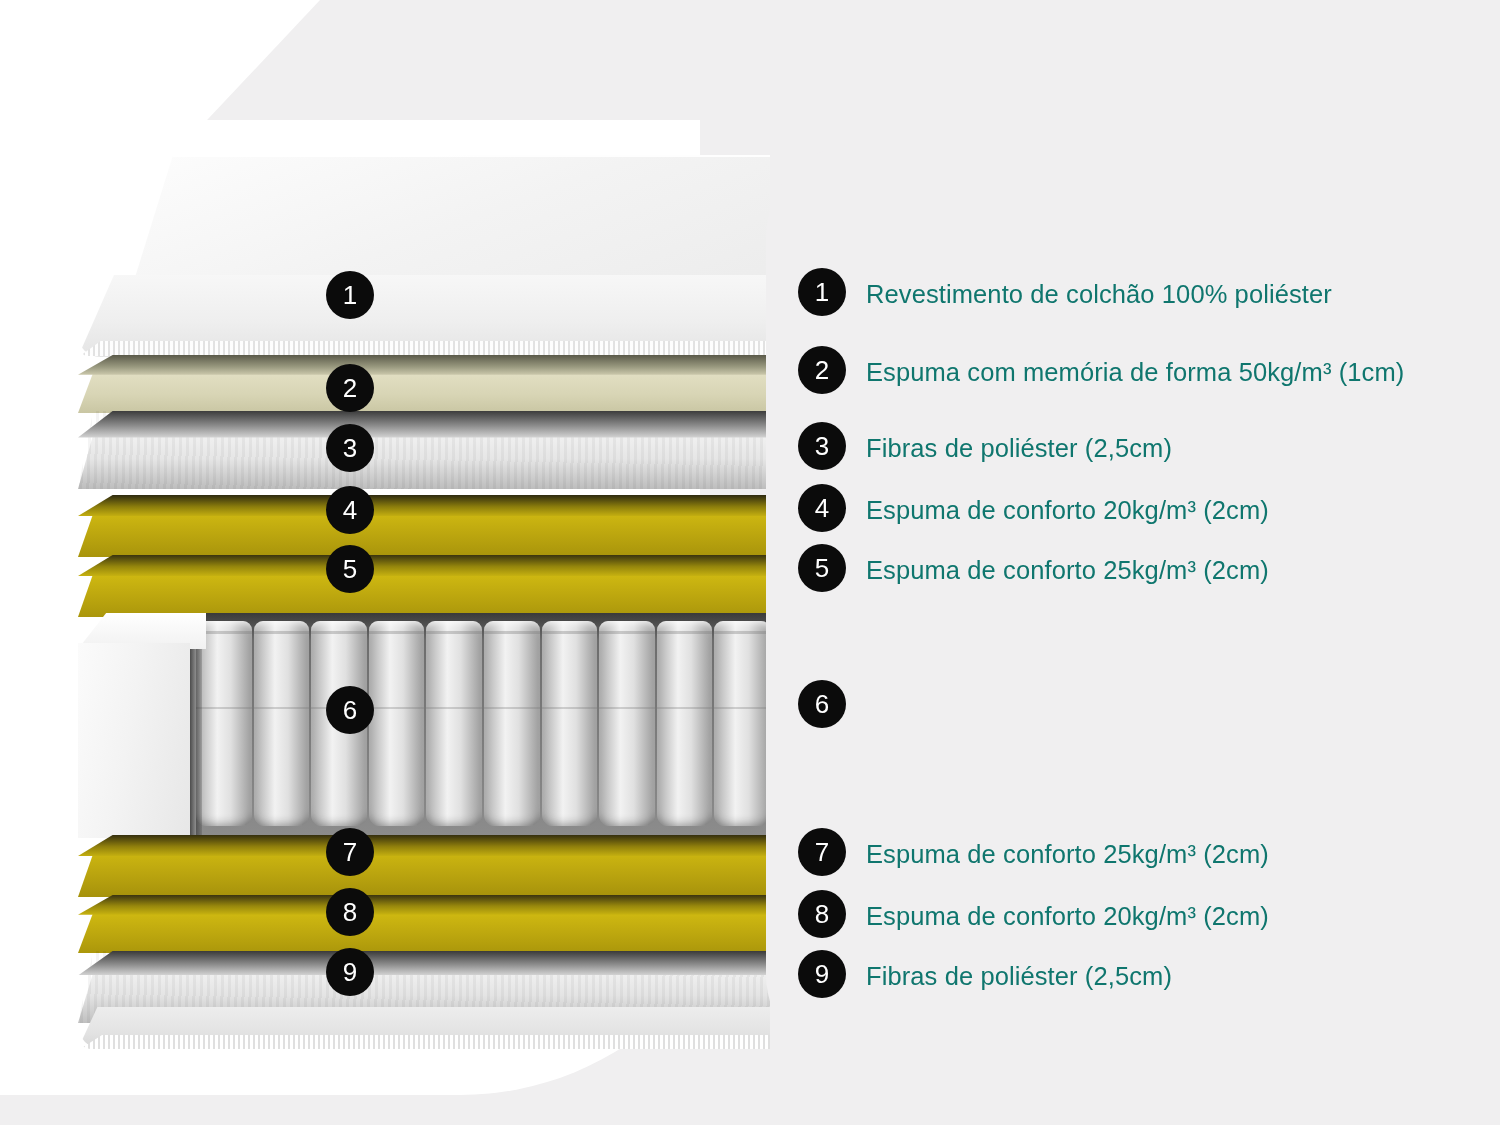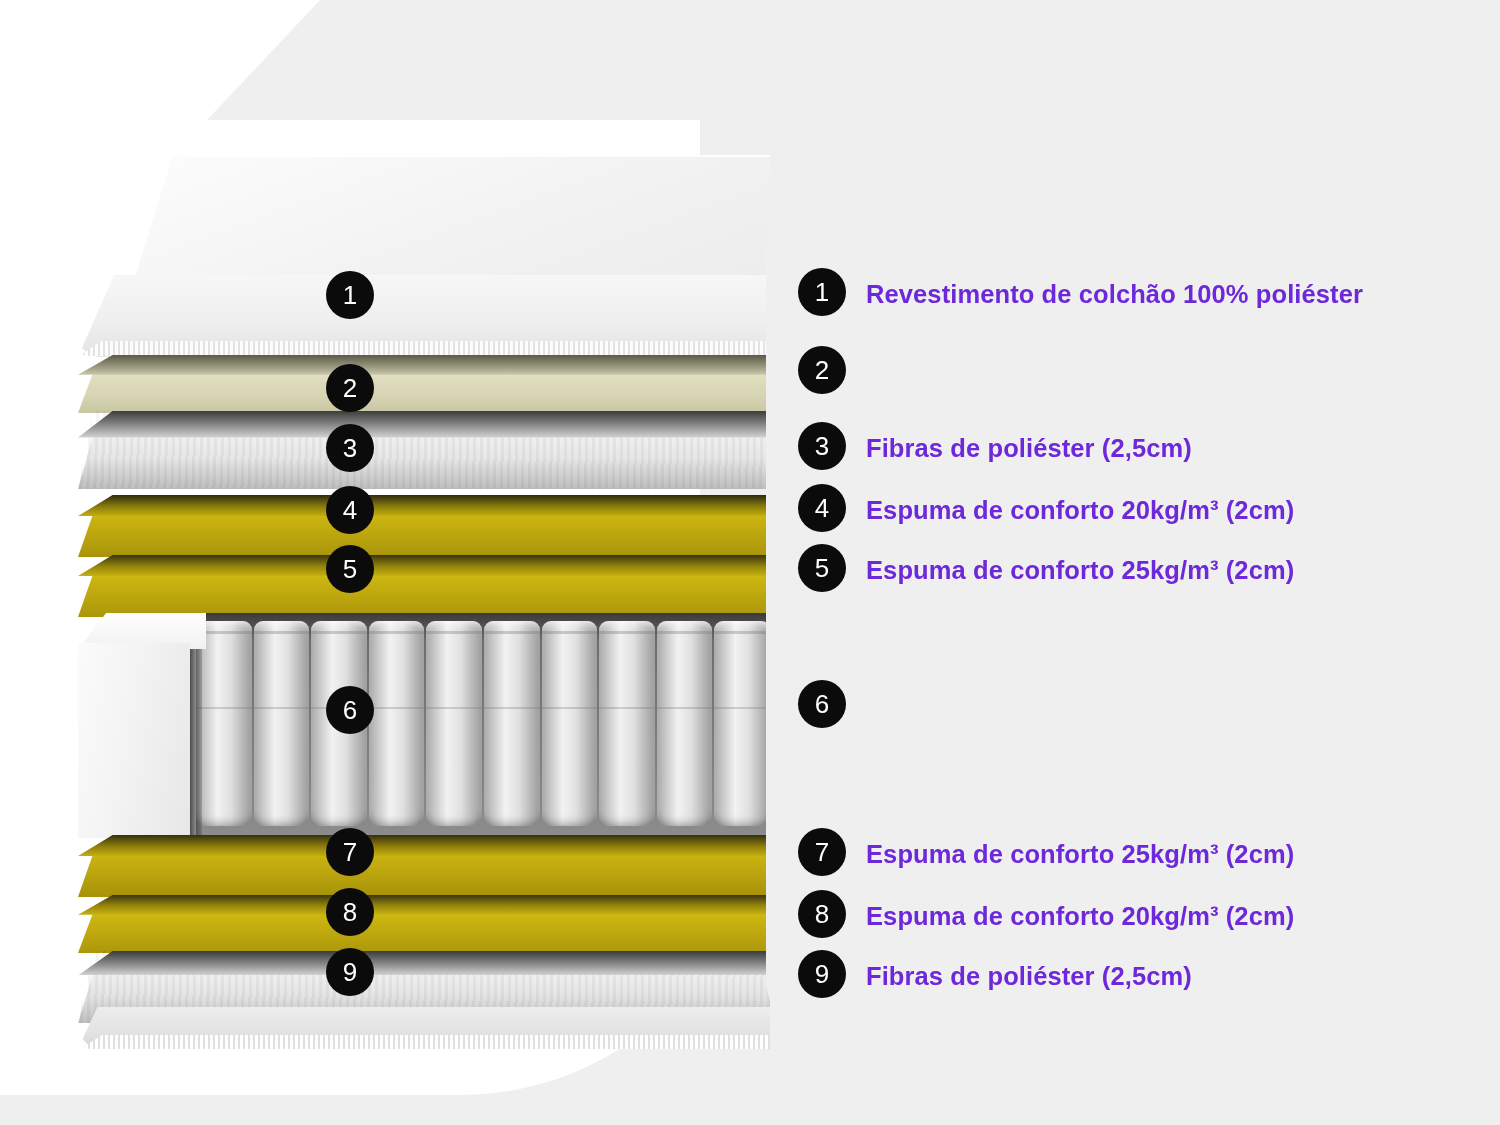--- a/index.html
+++ b/index.html
@@ -246,25 +246,24 @@
     border-radius: 50%;
     background: #0b0b0b;
     color: #fff;
     font-size: 26px;
     line-height: 48px;
     text-align: center;
   }
   .legend-text {
     font-size: 25.5px;
     line-height: 1.42;
-    color: #6d28d9;
+    color: #0f766e;
     letter-spacing: .1px;
     max-width: 545px;
     padding-top: 8px;
-    font-weight: bold;
   }
 </style>
 </head>
 <body>
 
 <div id="stage">
 
   <div class="bg-white-mid"></div>
   <div class="bg-diagonal"></div>
   <div class="bg-round-bottom"></div>
@@ -349,20 +348,21 @@
 
   <div id="legend">
 
     <div class="legend-item" style="top:0px;">
       <div class="legend-badge">1</div>
       <div class="legend-text">Revestimento de colchão 100% poliéster</div>
     </div>
 
     <div class="legend-item" style="top:78px;">
       <div class="legend-badge">2</div>
+      <div class="legend-text">Espuma com memória de forma 50kg/m³ (1cm)</div>
     </div>
 
     <div class="legend-item" style="top:154px;">
       <div class="legend-badge">3</div>
       <div class="legend-text">Fibras de poliéster (2,5cm)</div>
     </div>
 
     <div class="legend-item" style="top:216px;">
       <div class="legend-badge">4</div>
       <div class="legend-text">Espuma de conforto 20kg/m³ (2cm)</div>

